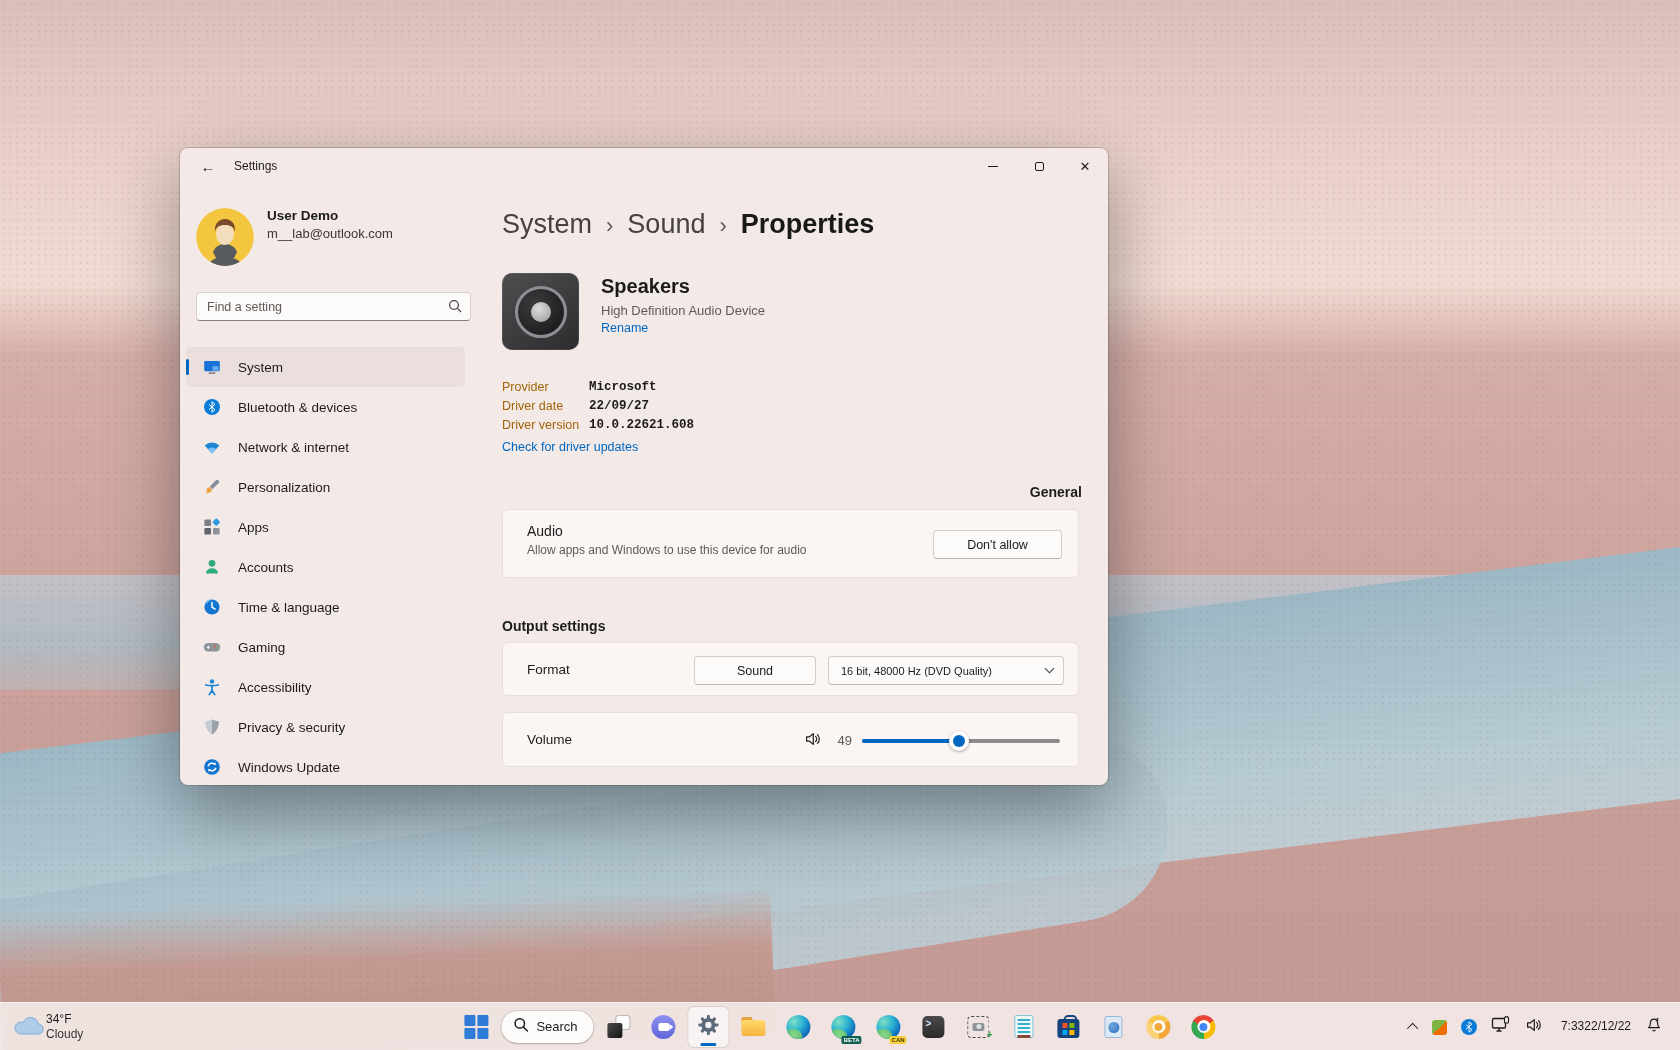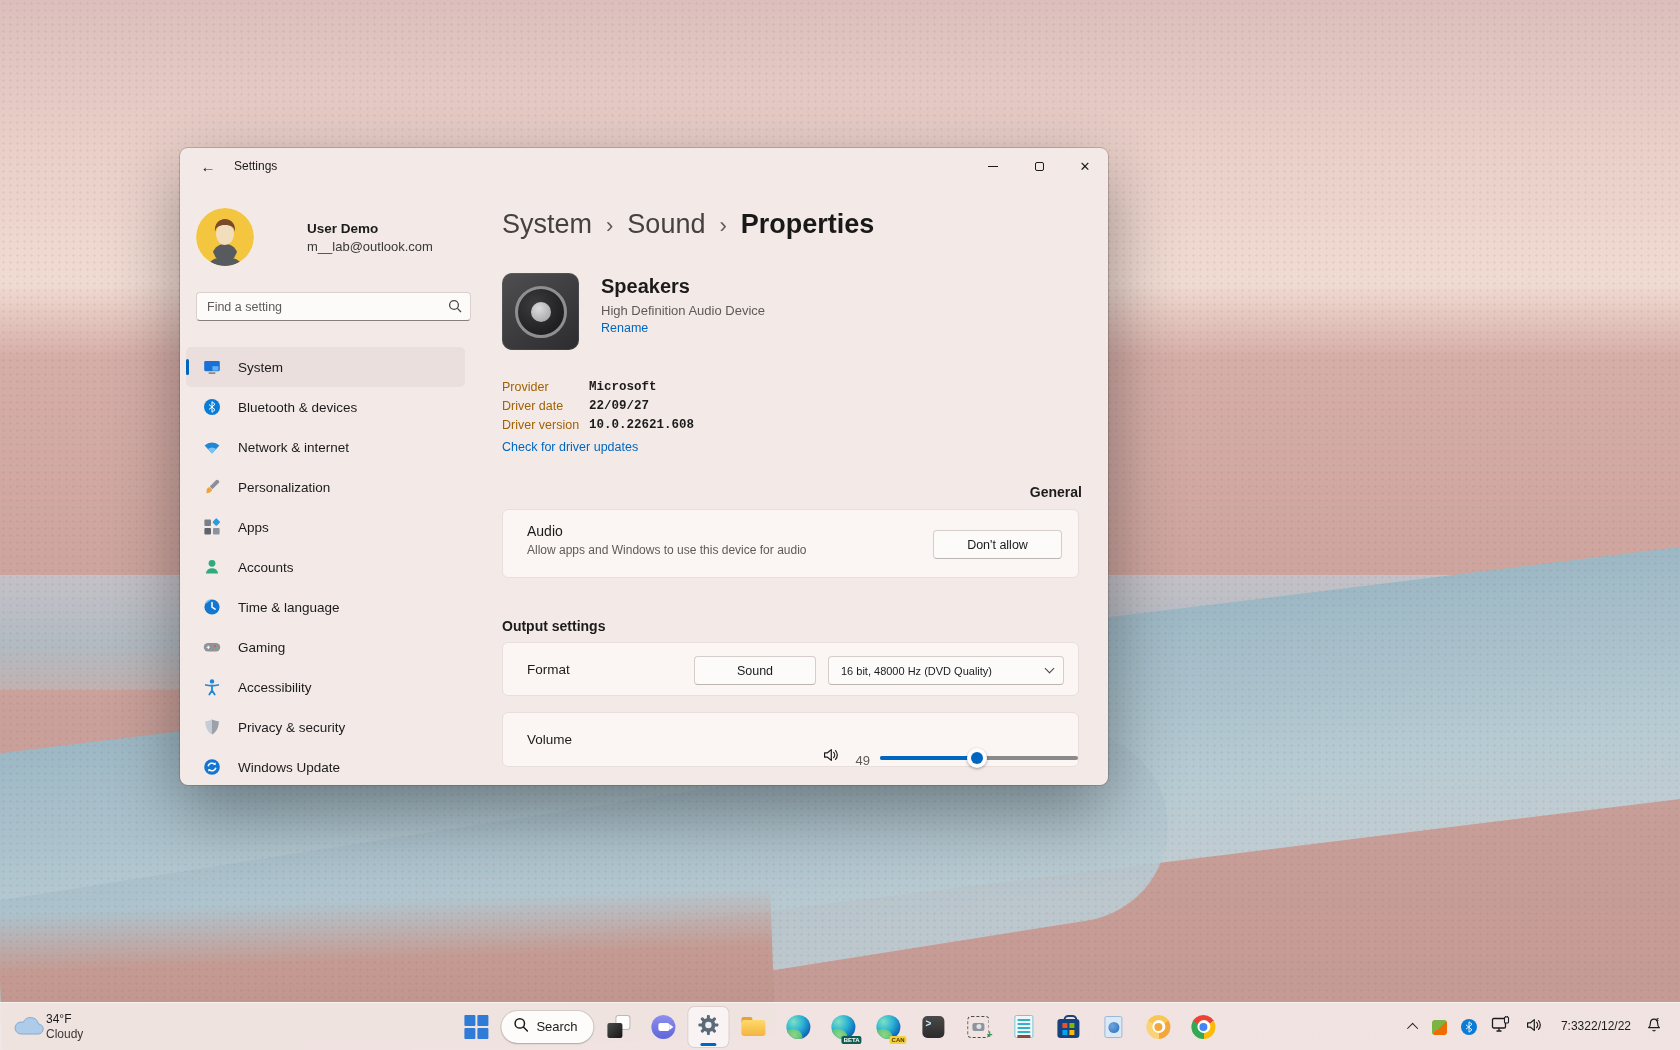--- a/index.html
+++ b/index.html
@@ -32,21 +32,21 @@
   .win-title{ font-size:12px; color:#1b1b1b; margin-left:10px; }
   .win-controls{ position:absolute; right:0; top:0; height:36px; display:flex; }
   .wc{ width:46px; height:36px; border:none; background:transparent; display:flex; align-items:center; justify-content:center; color:#1b1b1b; cursor:pointer;}
   .wc .min-glyph{ width:10px; height:1px; background:#1b1b1b; display:block;}
   .wc .max-glyph{ width:9px; height:9px; border:1px solid #1b1b1b; border-radius:2px; display:block;}
   .wc.close{ font-size:13px; }
   .win-body{ display:flex; height:601px; }
 
   
   .sidebar{ width:297px; flex:0 0 297px; padding:0 0 0 0; position:relative; }
-  .profile{ display:flex; align-items:center; margin:24px 0 0 16px;gap:40px; }
+  .profile{ display:flex; align-items:flex-start; margin:24px 0 0 16px; }
   .avatar{ width:58px; height:58px; border-radius:50%; overflow:hidden; flex:0 0 58px; }
   .profile-text{ margin-left:13px; }
   .profile-name{ font-size:13.5px; font-weight:700; color:#1b1b1b; }
   .profile-email{ font-size:13px; color:#3a3736; margin-top:3px; }
   .search-box{ position:relative; margin:26px 6px 0 16px; width:275px; height:29px; }
   .search-box input{ width:100%; height:100%; border:1px solid #d9d0cd; border-bottom:1px solid #86807d;
     border-radius:4px; background:#fdfbfa; padding:0 30px 0 10px; font-size:12.5px; color:#1b1b1b; font-family:inherit;}
   .search-box input::placeholder{ color:#5f5a58; }
   .search-glyph{ position:absolute; right:9px; top:7px; }
   .nav{ margin-top:26px; }
@@ -92,21 +92,21 @@
   .card-format{ height:54px; margin-top:8px; display:flex; align-items:center; padding:0 16px 0 24px; }
   .row-label{ font-size:13.5px; color:#1b1b1b; }
   .test-btn{ position:absolute; left:191px; top:13px; width:122px; height:29px; }
   .dropdown{ position:absolute; left:325px; top:13px; width:236px; height:29px; background:#fdfbfa;
     border:1px solid #d5cdca; border-bottom-color:#bdb5b2; border-radius:4px; display:flex; align-items:center;
     padding:0 10px 0 12px; cursor:pointer; }
   .dropdown-value{ font-size:11px; color:#1b1b1b; flex:1; white-space:nowrap; }
   .chev{ width:7px; height:7px; border-right:1.4px solid #454140; border-bottom:1.4px solid #454140;
     transform:rotate(45deg); margin-top:-4px; }
   .card-volume{ height:55px; margin-top:16px; display:flex; align-items:center; padding:0 16px 0 24px; }
-  .vol-right{ position:absolute; left:319px; top:0; height:55px; display:flex; align-items:flex-end; }
+  .vol-right{ position:absolute; left:301px; top:0; height:55px; display:flex; align-items:center; }
   .vol-num{ font-size:13px; color:#5f5a58; margin:0 10px 0 12px; width:18px; text-align:right;}
   .slider{ position:relative; width:198px; height:20px; cursor:pointer; }
   .slider-track{ position:absolute; left:0; right:0; top:8px; height:4px; border-radius:2px; background:#8a8a8a; }
   .slider-fill{ position:absolute; left:0; top:8px; height:4px; border-radius:2px; background:var(--accent); width:49%; }
   .slider-handle{ position:absolute; top:0; width:20px; height:20px; border-radius:50%; background:#fffdfd;
     box-shadow:0 1px 3px rgba(0,0,0,.35); display:flex; align-items:center; justify-content:center; }
   .slider-handle::after{ content:""; width:12px; height:12px; border-radius:50%; background:var(--accent); }
 
   
   .taskbar{ position:absolute; left:0; bottom:0; width:100%; height:48px;

